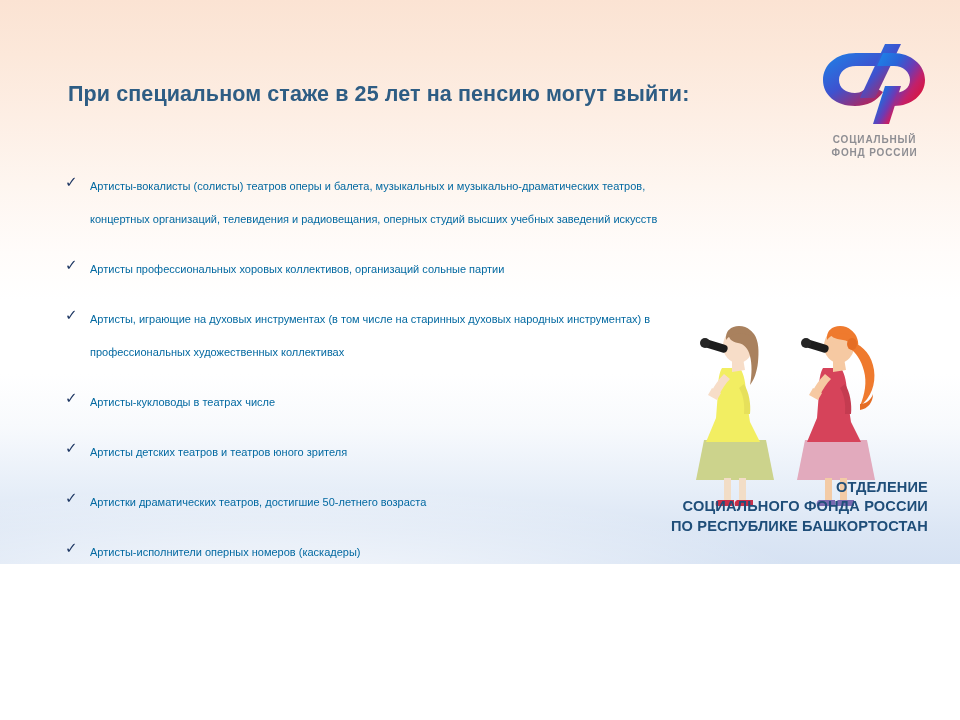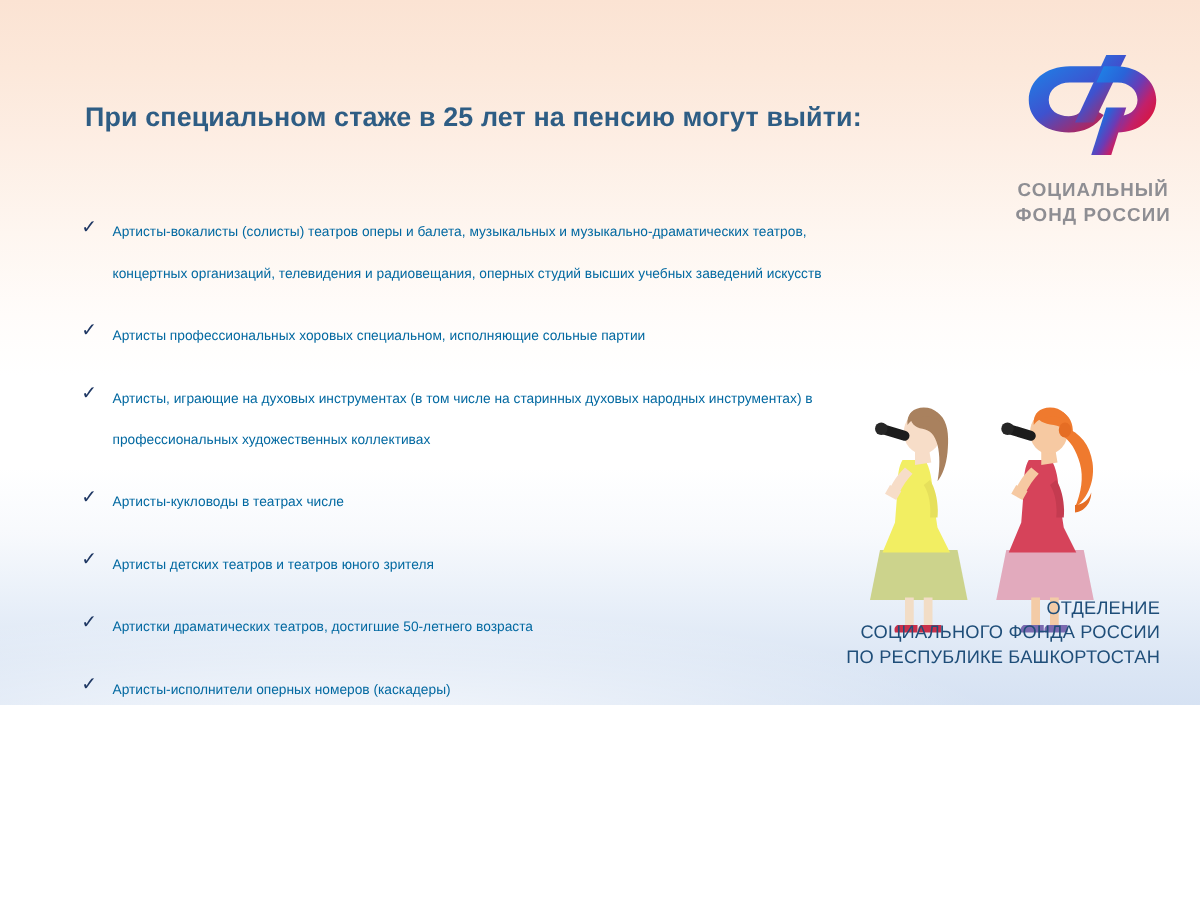--- a/index.html
+++ b/index.html
@@ -65,22 +65,22 @@
 
   
   .logo {
     position: absolute;
     left: 797px; top: 36px;
     width: 155px;
     text-align: center;
   }
   .logo-mark { width: 120px; height: 92px; display: block; margin: 0 auto; }
   .logo-caption {
-    margin-top: 15px;
-    font-size: 15px;
+    margin-top: 5px;
+    font-size: 10px;
     font-weight: 700;
     color: #8e8e93;
     letter-spacing: 0.85px;
     line-height: 1.32;
   }
 
   
   .bullets {
     position: absolute;
     left: 62px; top: 170px;
@@ -116,21 +116,21 @@
     width: 200px; height: 195px;
   }
   .illustration svg { display: block; width: 200px; height: 195px; }
 
   
   .footer {
     position: absolute;
     right: 32px; bottom: 28px;
     text-align: right;
     font-size: 14.6px;
-    font-weight: 400;
+    font-weight: 700;
     line-height: 19.5px;
     color: #1f4e79;
     letter-spacing: 0.15px;
   }
   .footer div { white-space: nowrap; }
 </style>
 </head>
 <body>
 
 <div id="slide">
@@ -177,21 +177,21 @@
 
   <div class="bullets">
 
     <div class="bullet">
       <span class="check">✓</span>
       <span class="bullet-text">Артисты-вокалисты (солисты) театров оперы и балета, музыкальных и музыкально-драматических театров, концертных организаций, телевидения и радиовещания, оперных студий высших учебных заведений искусств</span>
     </div>
 
     <div class="bullet">
       <span class="check">✓</span>
-      <span class="bullet-text">Артисты профессиональных хоровых специальном, исполняющие сольные партии</span>
+      <span class="bullet-text">Артисты профессиональных хоровых коллективов, организаций сольные партии</span>
     </div>
 
     <div class="bullet">
       <span class="check">✓</span>
       <span class="bullet-text">Артисты, играющие на духовых инструментах (в том числе на старинных духовых народных инструментах) в профессиональных художественных коллективах</span>
     </div>
 
     <div class="bullet">
       <span class="check">✓</span>
       <span class="bullet-text">Артисты-кукловоды в театрах числе</span>

